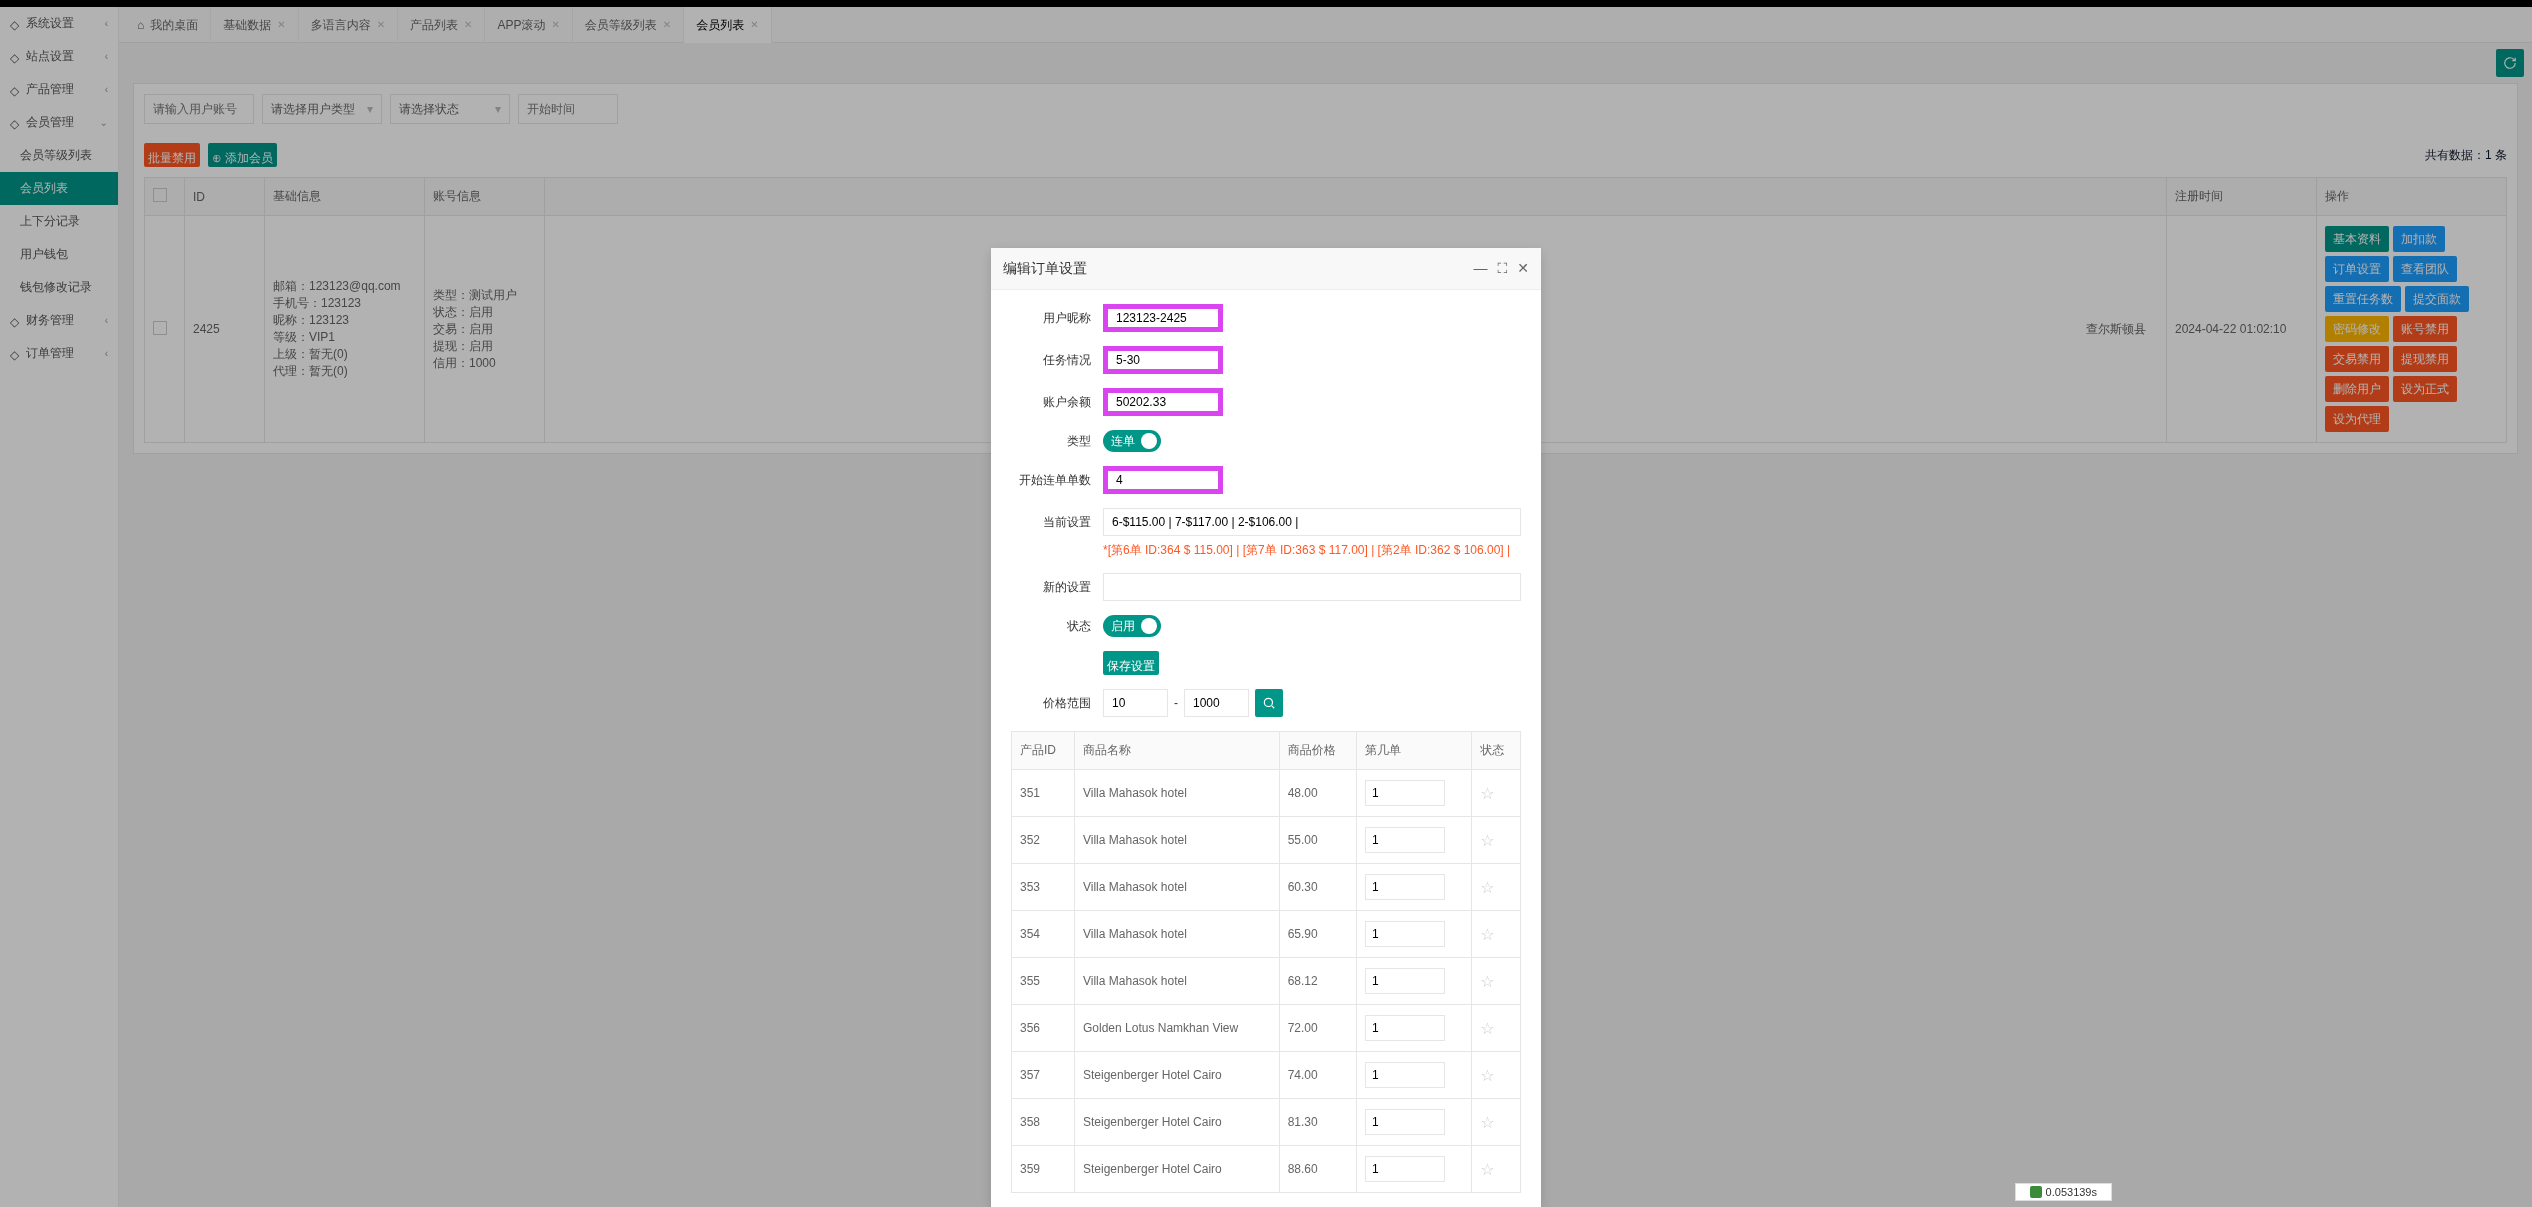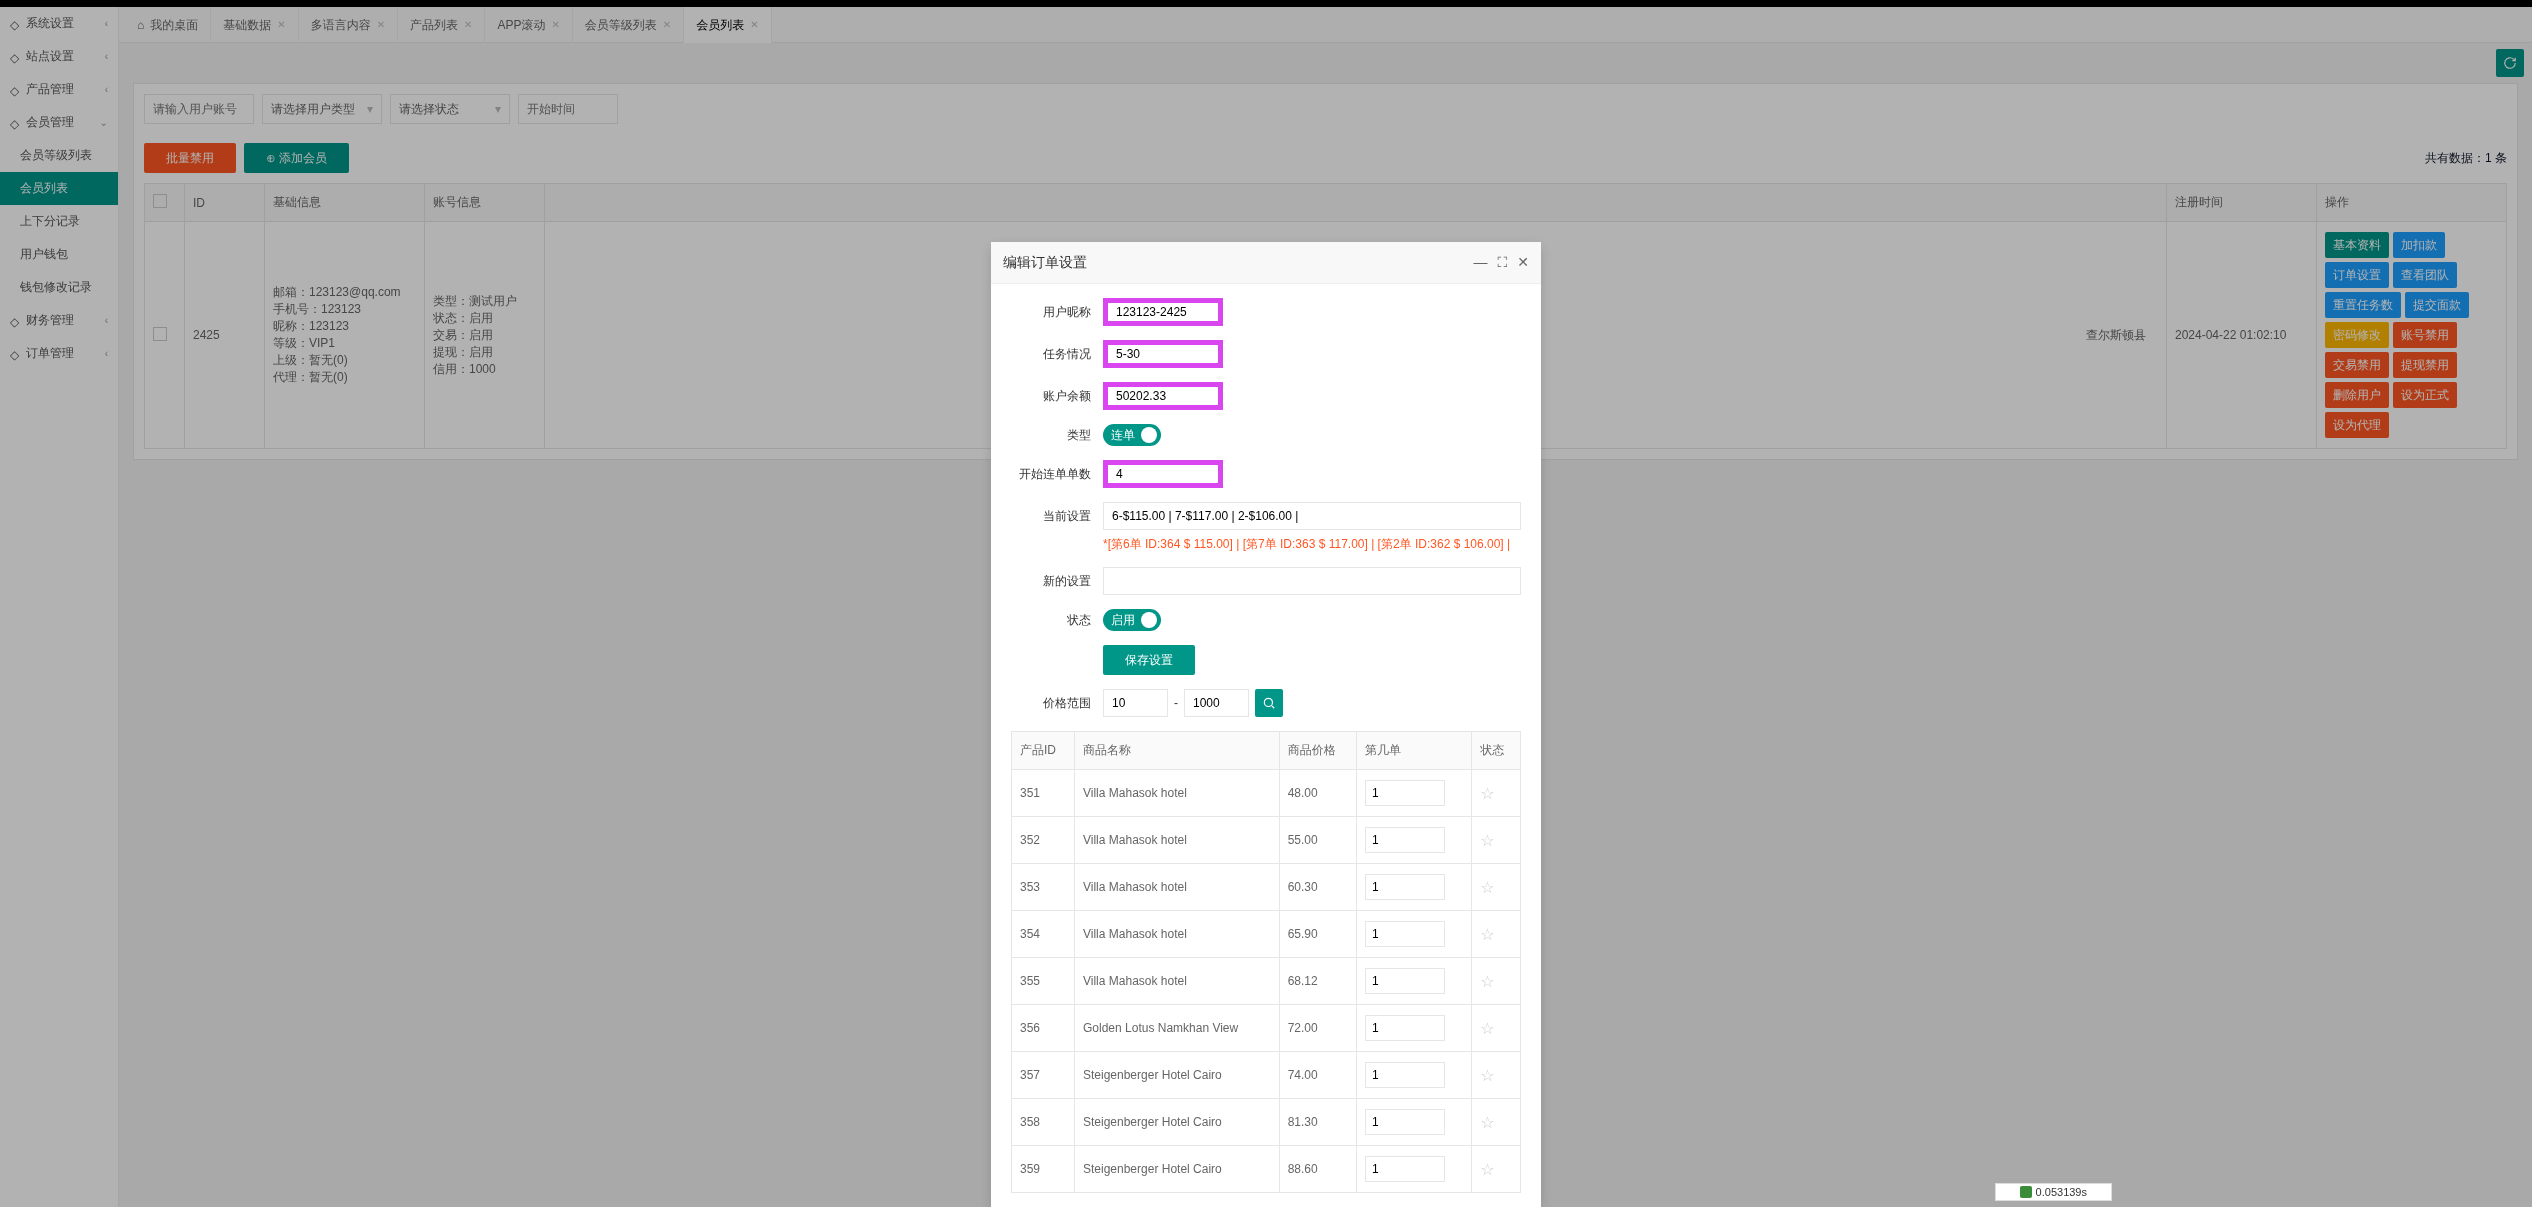--- a/index.html
+++ b/index.html
@@ -19,21 +19,21 @@
 .tab.active{background:#fff;color:#000}
 .tab .x{color:#bbb;font-size:10px}
 .tab .home-ic{display:inline-block}
 .refresh-bar{display:flex;justify-content:flex-end;padding:6px 8px}
 .refresh-btn{width:28px;height:28px;background:#009688;color:#fff;display:flex;align-items:center;justify-content:center;border-radius:2px;cursor:pointer}
 .content{margin:0 14px 14px;background:#fff;border:1px solid #e6e6e6;padding:10px}
 .filters{display:flex;gap:8px;align-items:center;margin-bottom:19px}
 .inp,.sel{height:30px;border:1px solid #e6e6e6;padding:0 8px;font-size:12px;color:#666;background:#fff}
 .sel{width:120px;display:flex;align-items:center;justify-content:space-between}
 .actions{display:flex;gap:8px;align-items:center;margin-bottom:10px}
-.btn{padding:0 22px;height:30px;line-height:30px;color:#fff;border:none;font-size:12px;cursor:pointer;border-radius:2px}
+.btn{padding:0 4px;height:24px;line-height:30px;color:#fff;border:none;font-size:12px;cursor:pointer;border-radius:2px}
 .btn-warm{background:#FF5722}
 .btn-green{background:#009688}
 .data-count{margin-left:auto;color:#0f172a}
 .table{width:100%;border-collapse:collapse}
 .table th,.table td{border:1px solid #e6e6e6;padding:10px 8px;text-align:left;font-weight:normal;color:#666;vertical-align:middle}
 .table th{background:#f8f8f8;font-size:12px}
 .chk{width:14px;height:14px;border:1px solid #ccc;display:inline-block}
 .op-btns{display:flex;flex-wrap:wrap;gap:4px;max-width:170px}
 .opbtn{padding:0 8px;height:26px;line-height:26px;color:#fff;font-size:12px;border-radius:2px;white-space:nowrap}
 .c-teal{background:#009688}
@@ -55,21 +55,21 @@
 .finp-sm{width:65px;height:28px;border:1px solid #e6e6e6;padding:0 8px;font-size:12px}
 .note{color:#FF5722;font-size:12px;margin-top:6px}
 .switch{display:inline-flex;align-items:center;height:22px;border-radius:11px;background:#009688;color:#fff;padding:0 4px 0 8px;font-size:12px;cursor:pointer}
 .switch .knob{width:16px;height:16px;border-radius:50%;background:#fff;margin-left:6px}
 .search-ic{width:28px;height:28px;background:#009688;color:#fff;display:inline-flex;align-items:center;justify-content:center;border-radius:2px;cursor:pointer}
 .ptable{width:100%;border-collapse:collapse;margin-top:10px}
 .ptable th,.ptable td{border:1px solid #e6e6e6;padding:10px 8px;text-align:left;font-weight:normal;color:#666;font-size:12px}
 .ptable th{background:#fafafa}
 .star{color:#ccc;font-size:16px;cursor:pointer}
 .pinp{width:80px;height:26px;border:1px solid #e6e6e6;padding:0 6px;font-size:12px}
-.perf{position:fixed;bottom:6px;right:420px;background:#fff;border:1px solid #ddd;padding:2px 24px;font-size:11px;display:flex;align-items:flex-end;gap:4px}
+.perf{position:fixed;bottom:6px;right:420px;background:#fff;border:1px solid #ddd;padding:2px 14px;font-size:11px;display:flex;align-items:flex-end;gap:4px}
 .perf .dot{width:12px;height:12px;background:#3a8c3a;border-radius:2px}
 </style>
 </head>
 <body>
 
 <div class="topbar"></div>
 <div class="layout">
   <div class="sidebar">
     <div id="side-top">
         <div class="side-item">

